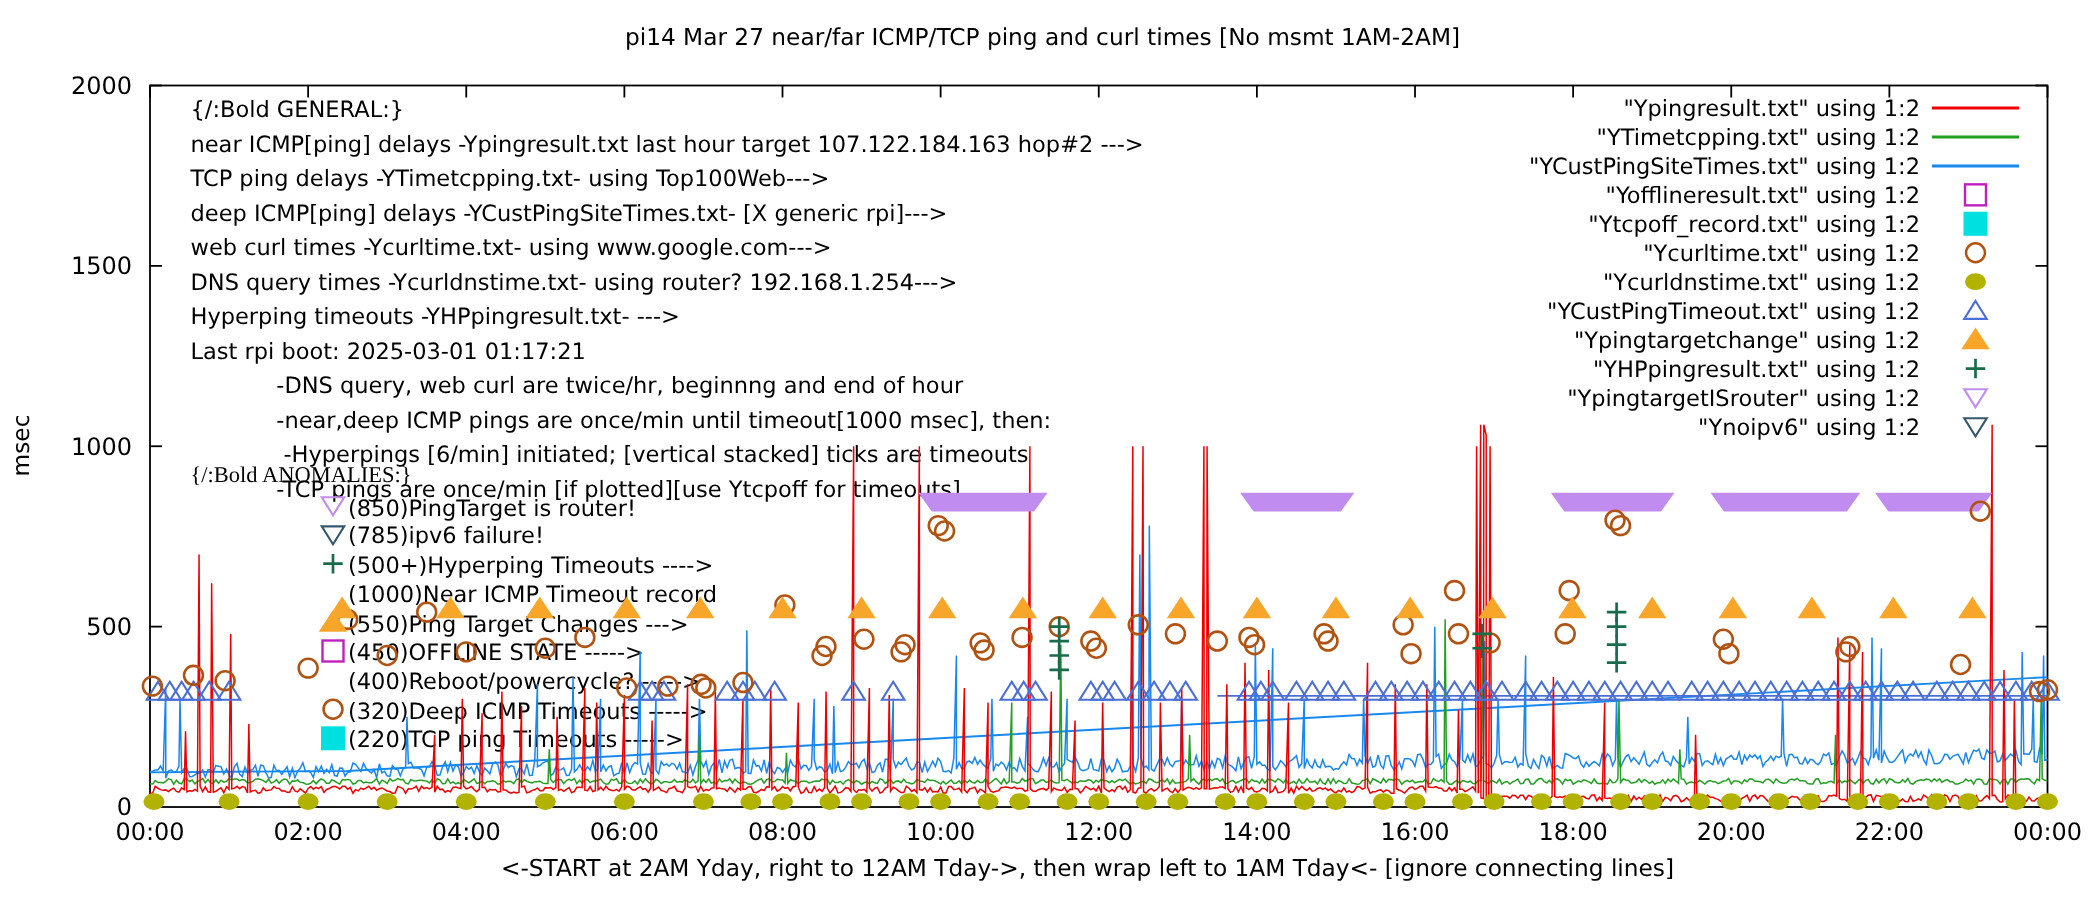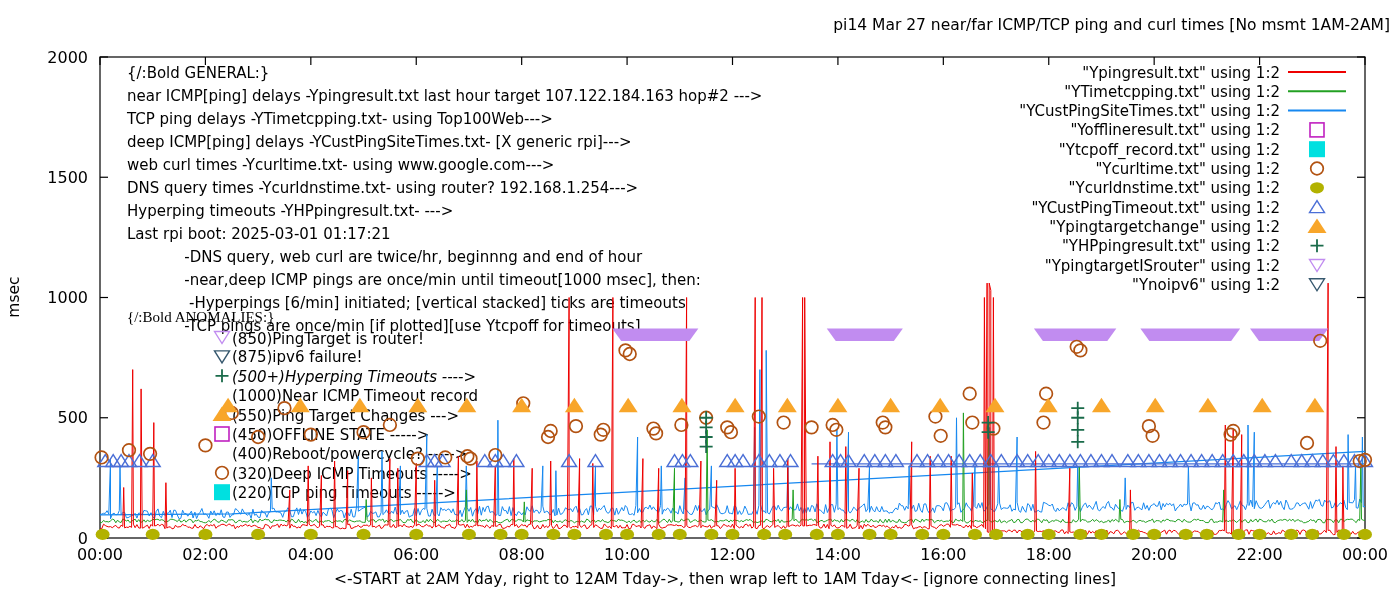--- a/index.html
+++ b/index.html
@@ -1,18 +1,18 @@
 <!DOCTYPE html>
 <html><head>
 <meta charset="utf-8">
 <style>
   html,body{margin:0;padding:0;background:#ffffff;}
   #chart-root{position:relative;width:1400px;height:600px;background:#fff;
     font-family:"DejaVu Sans",sans-serif;color:#000;overflow:hidden;}
-  .chart-title{position:absolute;left:0;top:16px;width:1390px;text-align:right;
+  .chart-title{position:absolute;left:0;top:16px;width:1390px;text-align:center;
     font-size:15.5px;}
   .x-label{position:absolute;left:0;top:570px;width:1450px;text-align:center;font-size:15.5px;}
   .y-label{position:absolute;left:-26px;top:288px;width:80px;text-align:center;
     font-size:15.5px;transform:rotate(-90deg);}
   .text-block{position:absolute;white-space:pre;font-size:15px;}
   #general-block{left:127px;top:62px;line-height:23px;}
   .anomaly-header{position:absolute;left:127px;top:309px;font-size:15px;white-space:pre;font-family:Liberation Serif, serif;}
   .anomaly-row{position:absolute;left:232px;font-size:15px;white-space:pre;}
   #plot-svg{position:absolute;left:0;top:0;z-index:5;}
   .txt{z-index:2;}
@@ -32,22 +32,22 @@
 DNS query times -Ycurldnstime.txt- using router? 192.168.1.254---&gt;
 Hyperping timeouts -YHPpingresult.txt- ---&gt;
 Last rpi boot: 2025-03-01 01:17:21
             -DNS query, web curl are twice/hr, beginnng and end of hour
             -near,deep ICMP pings are once/min until timeout[1000 msec], then:
              -Hyperpings [6/min] initiated; [vertical stacked] ticks are timeouts
             -TCP pings are once/min [if plotted][use Ytcpoff for timeouts]</div>
   <div id="anomalies-block">
       <div class="anomaly-header txt">{/:Bold ANOMALIES:}</div>
       <div class="anomaly-row txt" style="top: 330px;">(850)PingTarget is router!</div>
-      <div class="anomaly-row txt" style="top: 348.4px;">(875)ipv6 failure!</div>
-      <div class="anomaly-row txt" style="top: 367.8px; font-style: italic;">(500+)Hyperping Timeouts ----&gt;</div>
+      <div class="anomaly-row txt" style="top: 348.4px;">(785)ipv6 failure!</div>
+      <div class="anomaly-row txt" style="top: 367.8px;">(500+)Hyperping Timeouts ----&gt;</div>
       <div class="anomaly-row txt" style="top: 387.2px;">(1000)Near ICMP Timeout record</div>
       <div class="anomaly-row txt" style="top: 406.6px;">(550)Ping Target Changes ---&gt;</div>
       <div class="anomaly-row txt" style="top: 426px;">(450)OFFLINE STATE -----&gt;</div>
       <div class="anomaly-row txt" style="top: 445.4px;">(400)Reboot/powercycle? -----&gt;</div>
       <div class="anomaly-row txt" style="top: 464.8px;">(320)Deep ICMP Timeouts -----&gt;</div>
       <div class="anomaly-row txt" style="top: 484.2px;">(220)TCP ping Timeouts -----&gt;</div>
     </div>
   <svg id="plot-svg" width="1400" height="600" viewBox="0 0 1400 600">
       <rect x="100" y="57" width="1265" height="481" fill="none" stroke="#000" stroke-width="1.2"></rect>
       <line x1="100" x2="108" y1="538" y2="538" stroke="#000" stroke-width="1.2"></line>

